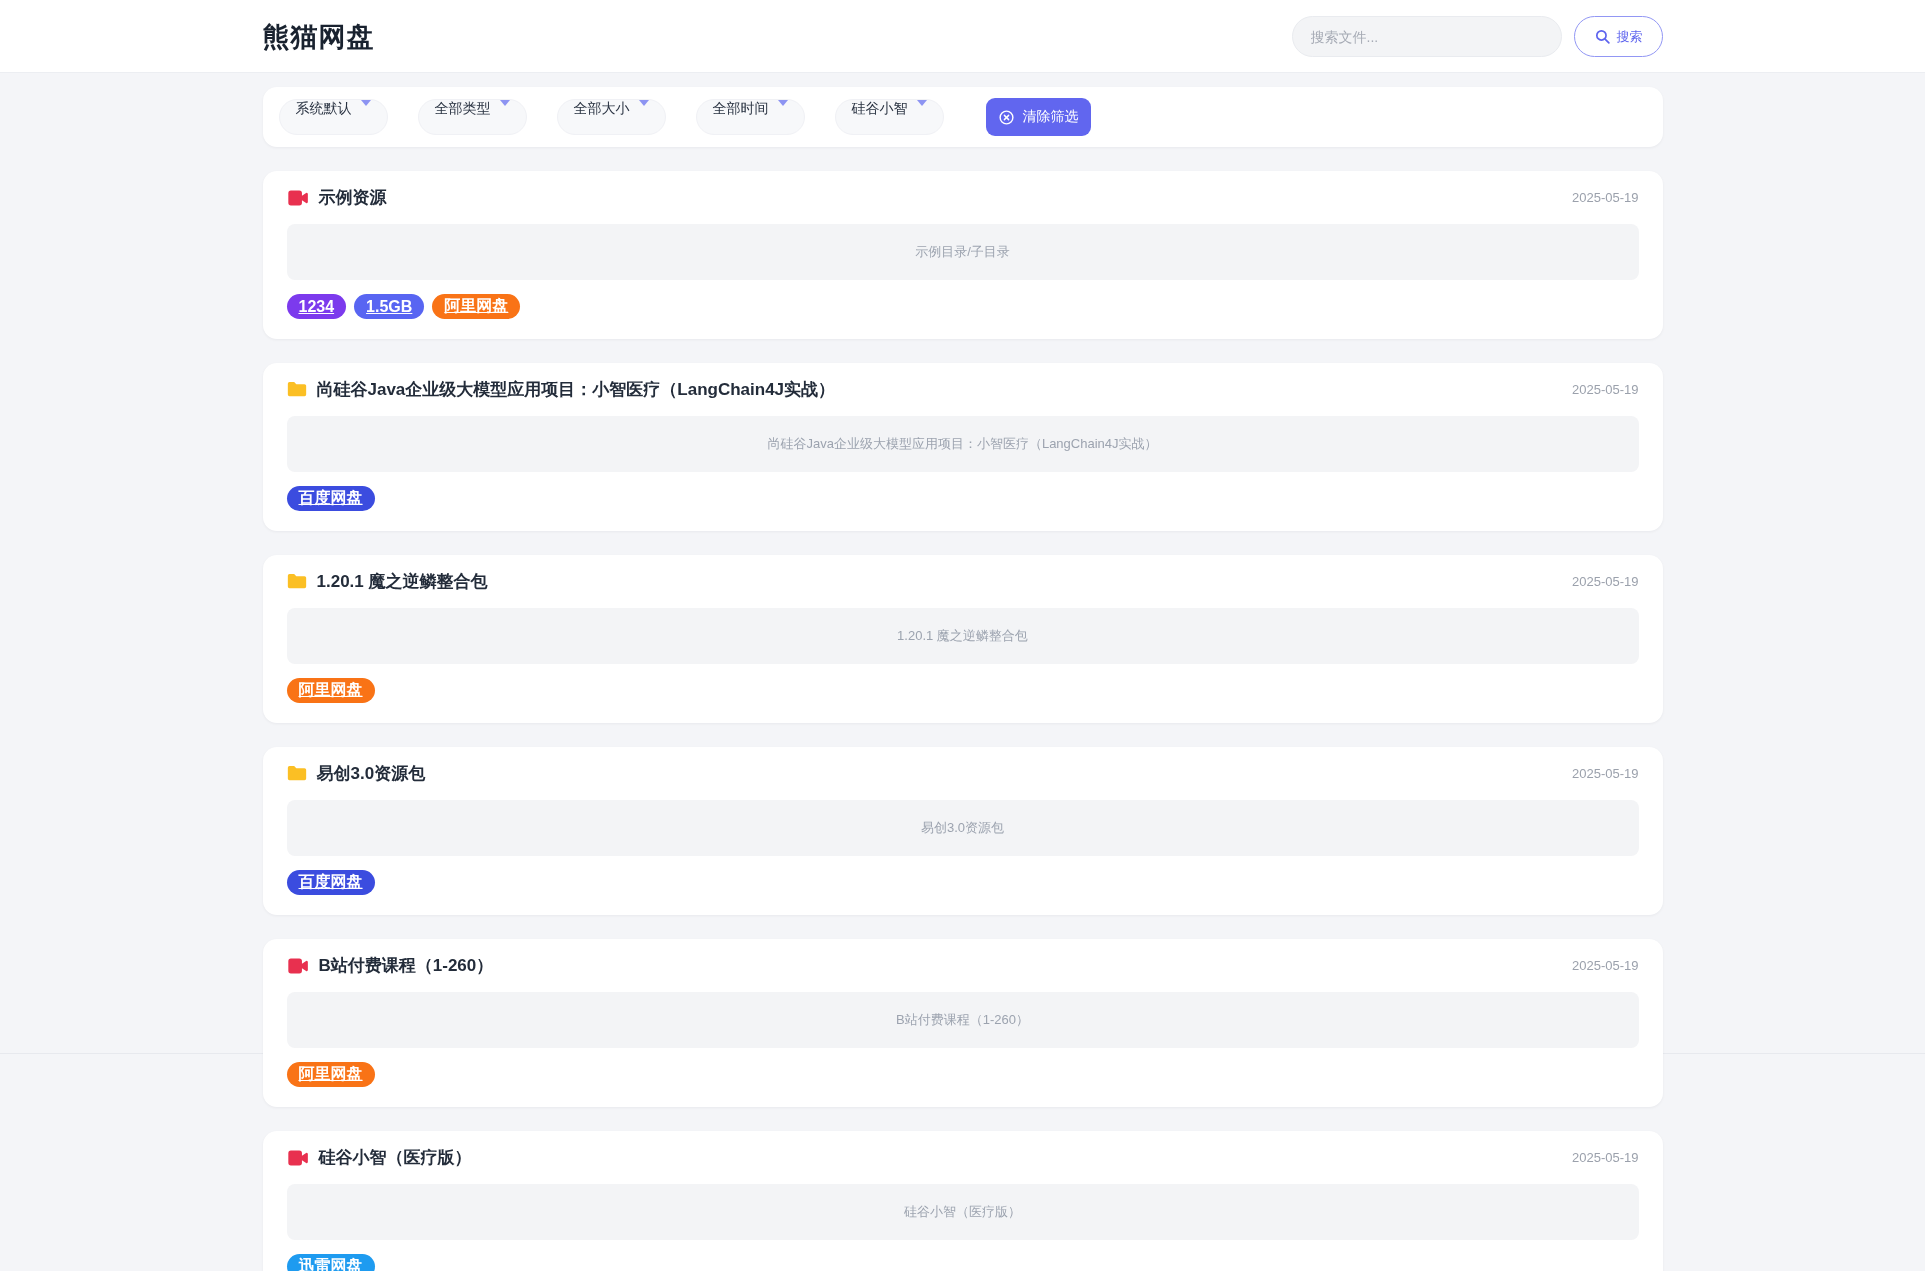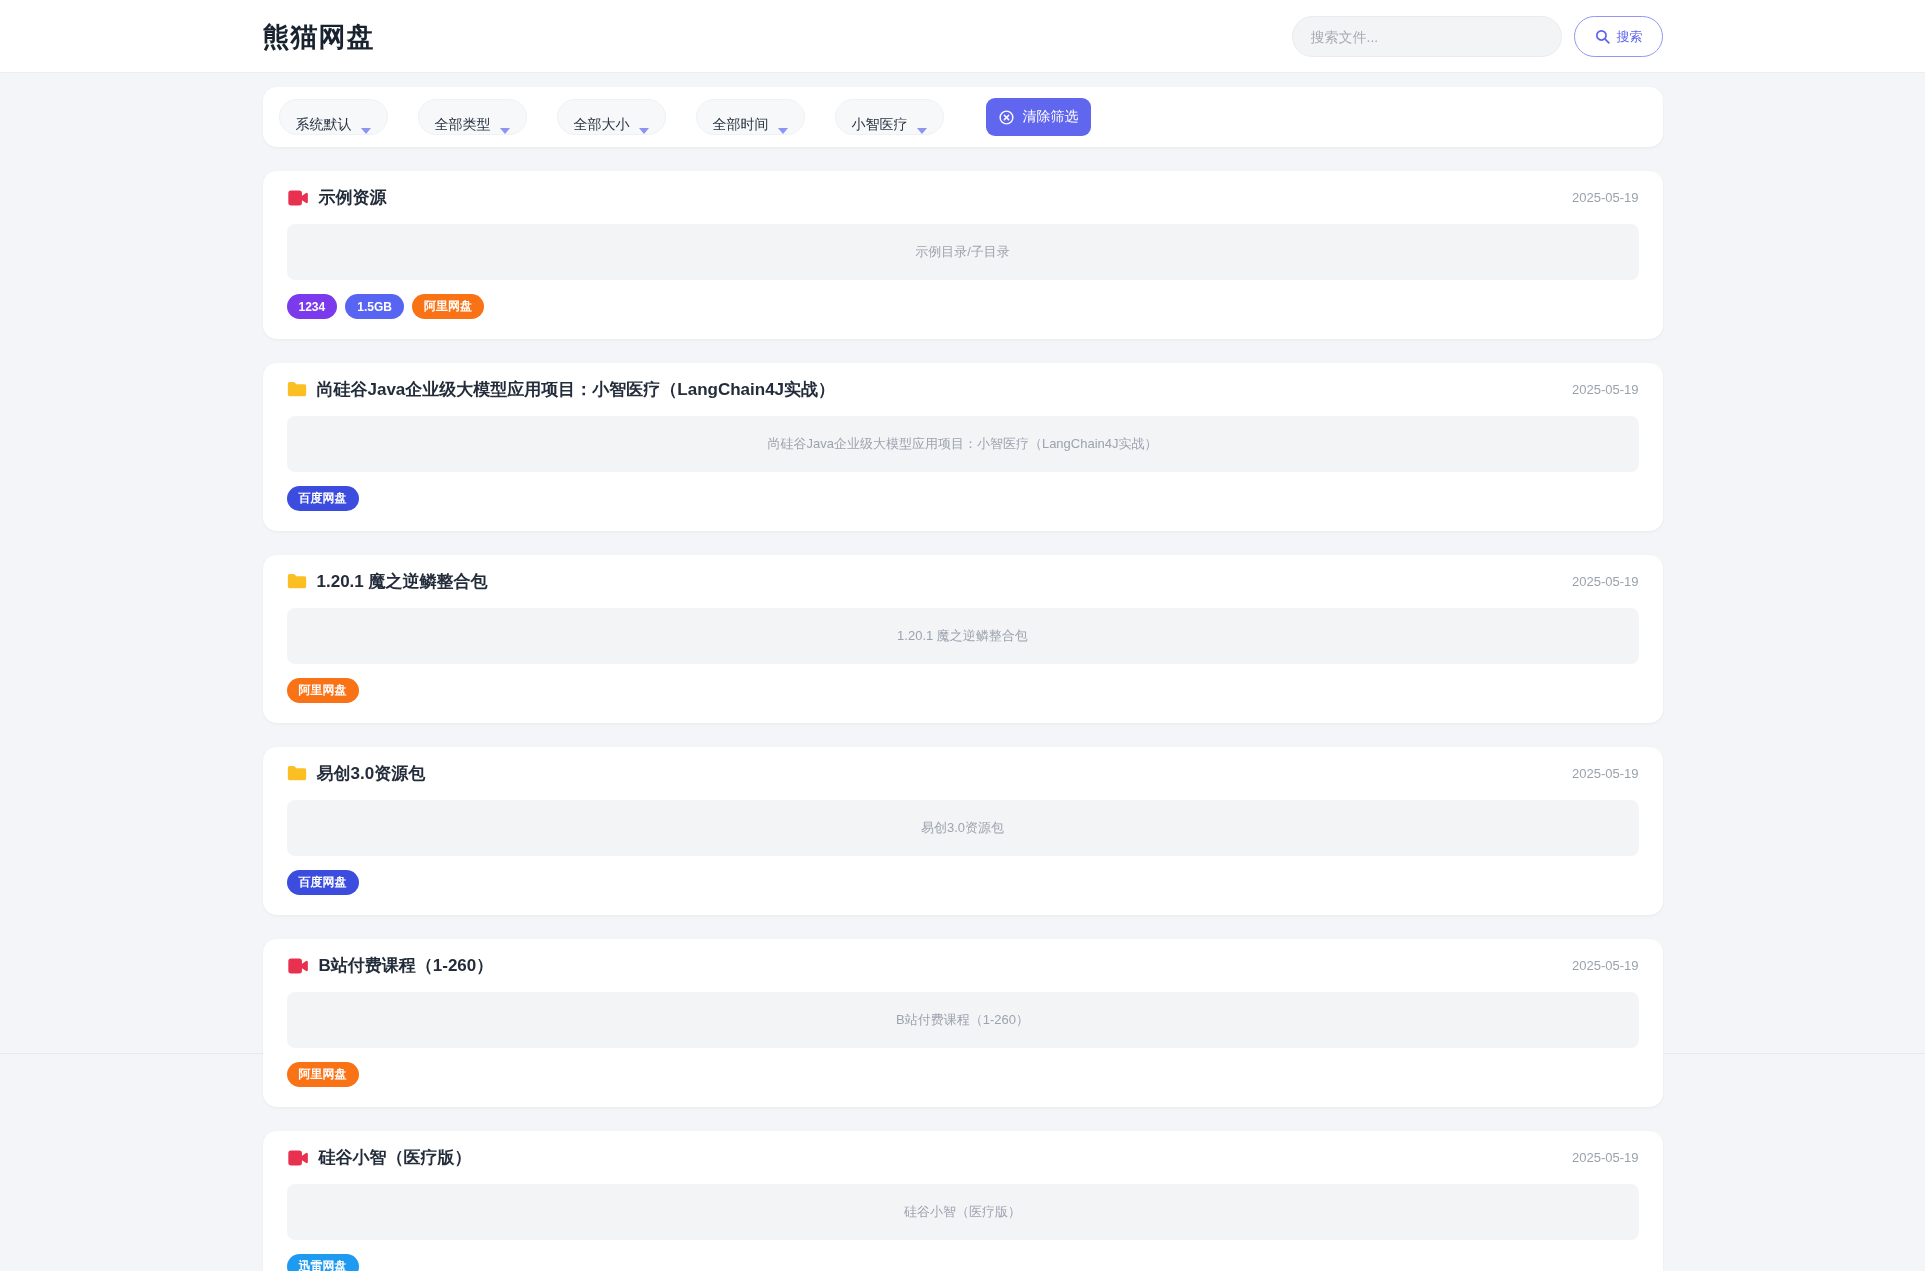--- a/index.html
+++ b/index.html
@@ -33,21 +33,21 @@
 
   
   .filter-card {
     margin-top:14px; background:#ffffff; border-radius:14px; padding:11px 16px;
     display:flex; align-items:center; gap:30px;
     box-shadow:0 1px 3px rgba(16,24,40,.05);
     position:relative; z-index:1;
   }
   .pill {
     height:36px; padding:0 16px; border-radius:18px; background:#f7f8fa;
-    border:1px solid #f0f1f5; display:flex; align-items:flex-end; gap:9px;
+    border:1px solid #f0f1f5; display:flex; align-items:flex-start; gap:9px;
     font-size:14px; color:#2a3342; cursor:pointer; white-space:nowrap;
   }
   .caret {
     width:0; height:0; display:inline-block;
     border-left:5px solid transparent; border-right:5px solid transparent;
     border-top:6px solid #8d94f2;
   }
   .clear-btn {
     margin-left:12px; height:38px; padding:0 12px; border-radius:9px;
     background:#6166ef; color:#ffffff; font-size:14px; border:none;
@@ -64,21 +64,21 @@
   .file-icon { display:flex; align-items:center; flex:none; }
   .card-title { font-size:17px; font-weight:700; color:#232c3a; }
   .card-date { margin-left:auto; font-size:13px; color:#9ba1ac; flex:none; padding-left:20px; }
   .card-desc {
     margin-top:15px; background:#f3f4f6; border-radius:8px;
     padding:19px 22px; font-size:13px; color:#9ca3af;text-align:center;
   }
   .card-tags { margin-top:14px; display:flex; gap:8px; }
   .tag {
     height:25px; padding:0 12px; border-radius:13px; color:#ffffff;
-    font-size:12px; font-weight:700; display:flex; align-items:center; white-space:nowrap;
+    font-size:16px; font-weight:700; display:flex; align-items:center; white-space:nowrap;text-decoration:underline;
   }
 </style>
 </head>
 <body>
 
 <div class="seam"></div>
 
 <div class="header">
   <div class="container header-inner">
     <div class="site-title">熊猫网盘</div>
@@ -111,21 +111,21 @@
   </div>
         <div class="pill">
     <span>全部大小</span>
     <span class="caret"></span>
   </div>
         <div class="pill">
     <span>全部时间</span>
     <span class="caret"></span>
   </div>
         <div class="pill">
-    <span>小智医疗</span>
+    <span>硅谷小智</span>
     <span class="caret"></span>
   </div>
       </div>
     <button class="clear-btn">
       <span class="file-icon">
         <svg viewBox="0 0 24 24" width="17" height="17" fill="none" stroke="#ffffff" stroke-width="2" stroke-linecap="round">
           <circle cx="12" cy="12" r="9"></circle>
           <line x1="9" y1="9" x2="15" y2="15"></line>
           <line x1="15" y1="9" x2="9" y2="15"></line>
         </svg>

